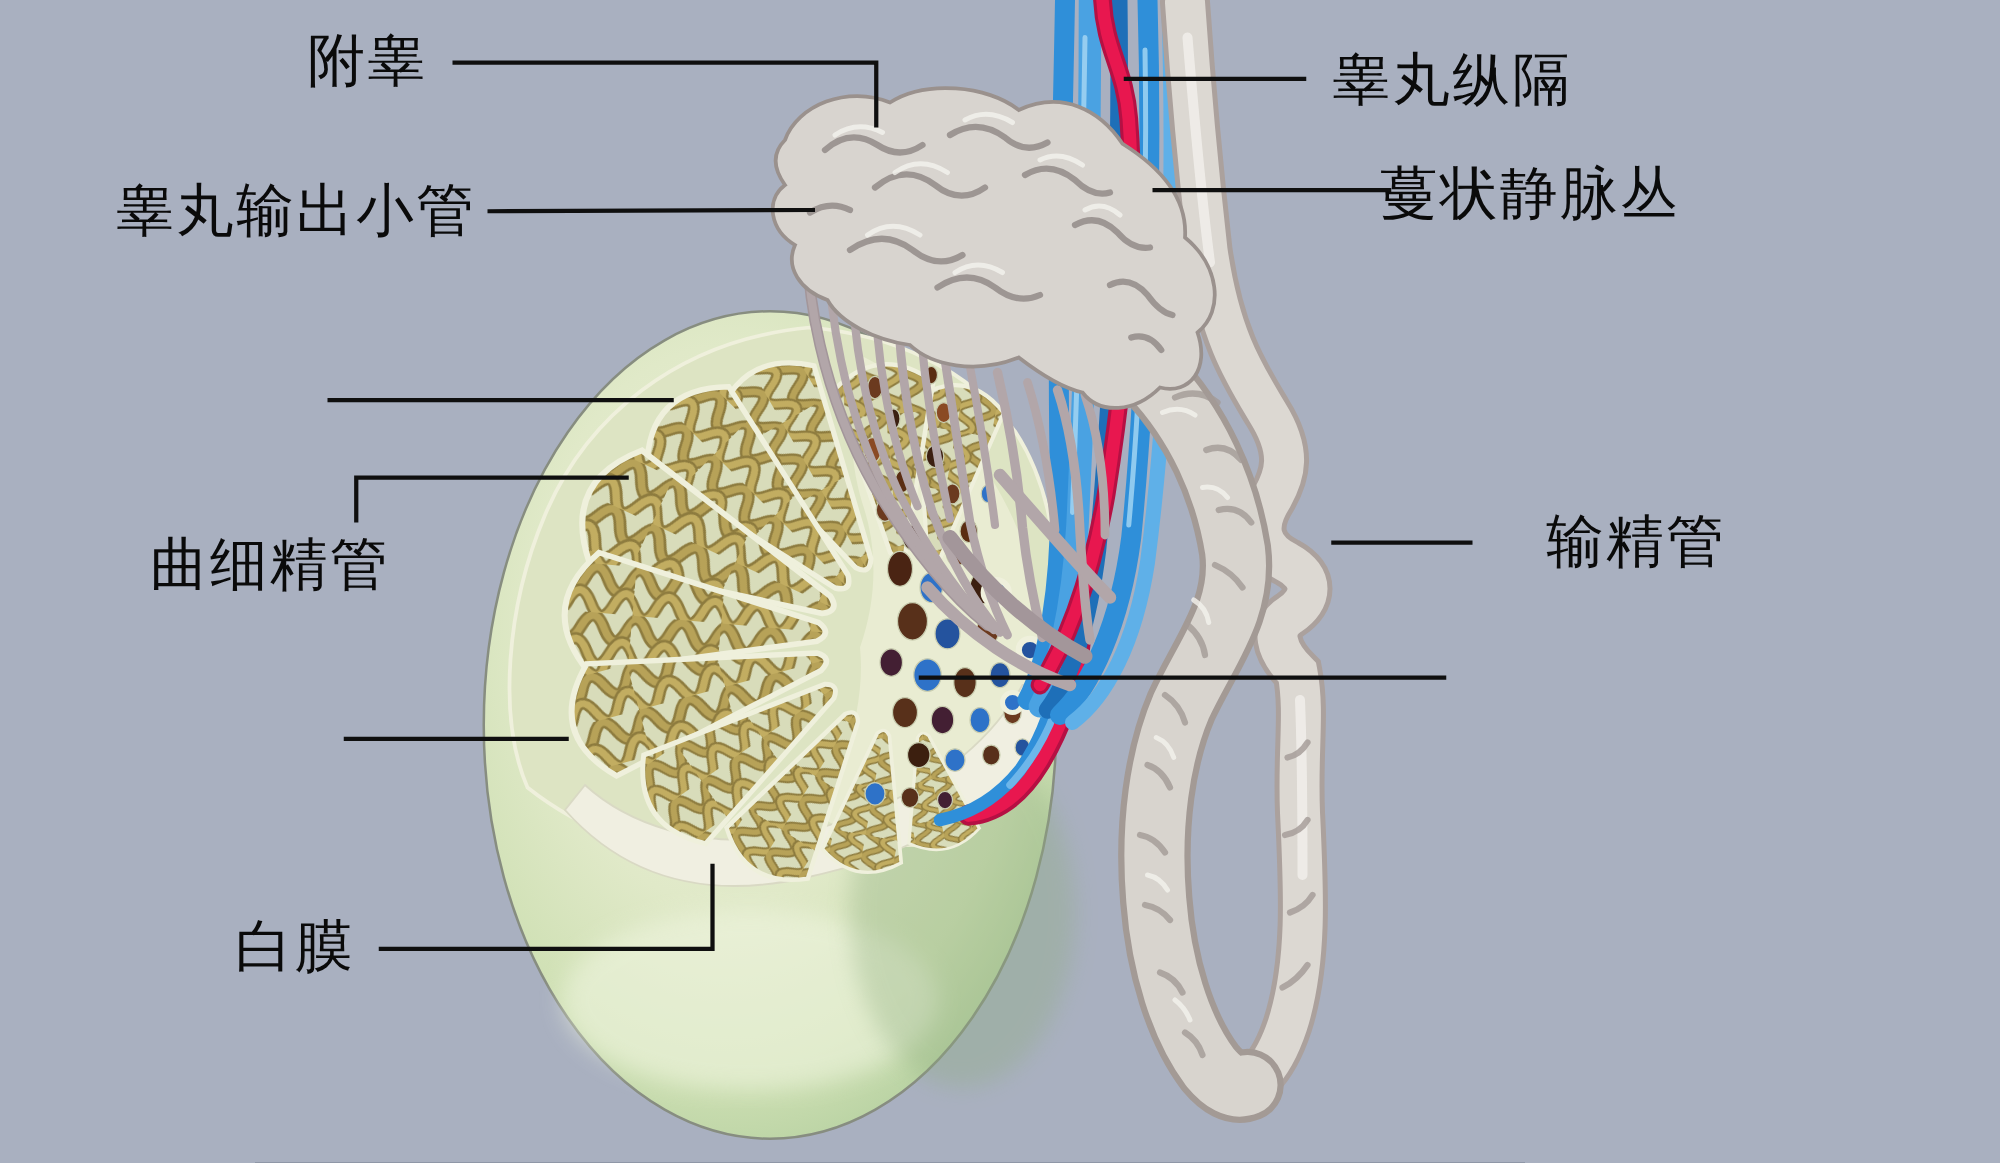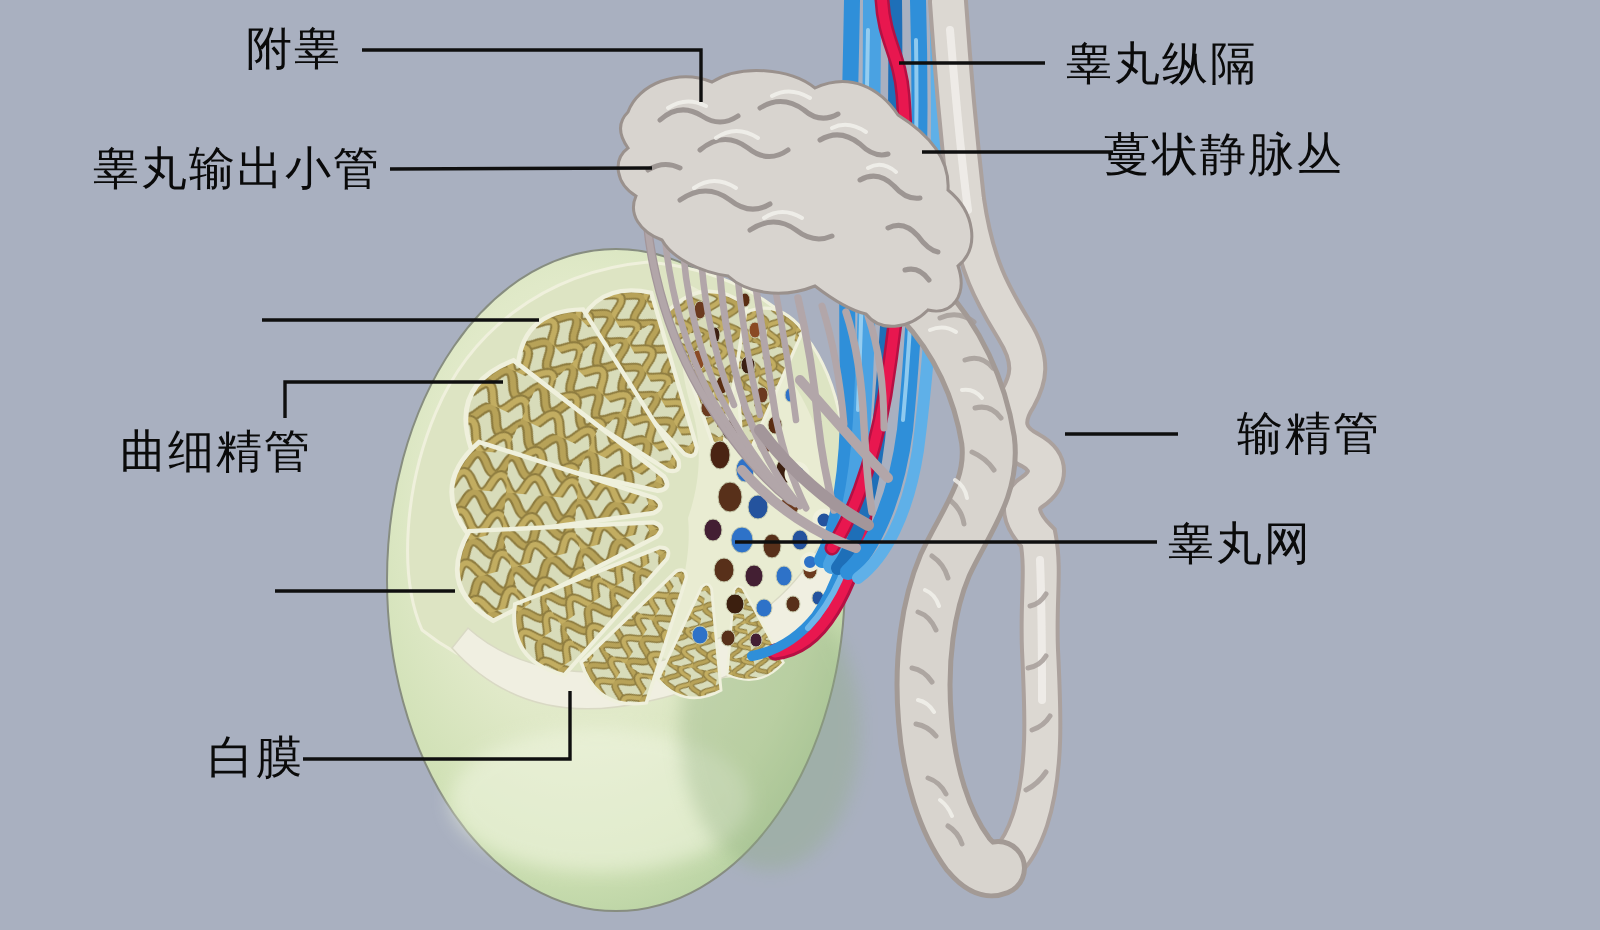--- a/index.html
+++ b/index.html
@@ -255,18 +255,17 @@
       <path class="lead" d="M1045,63 H899"></path>
       <path class="lead" d="M1113,152 H922"></path>
       <path class="lead" d="M1178,434 H1065"></path>
       <path class="lead" d="M1157,542 H735"></path>
     </g>
   </svg>
 
   <div class="lbl" style="left:246px;top:24px">附睾</div>
   <div class="lbl" style="left:93px;top:144px">睾丸输出小管</div>
   <div class="lbl" style="left:120px;top:427px">曲细精管</div>
-  <div class="lbl" style="left:208px;top:733px">白膜</div>
+  <div class="lbl" style="left:188px;top:733px">白膜</div>
   <div class="lbl" style="left:1066px;top:39px">睾丸纵隔</div>
   <div class="lbl" style="left:1104px;top:130px">蔓状静脉丛</div>
   <div class="lbl" style="left:1237px;top:409px">输精管</div>
-  <div class="lbl" style="left:1168px;top:519px">睾丸网</div>
 </div>
 
 </body></html>

